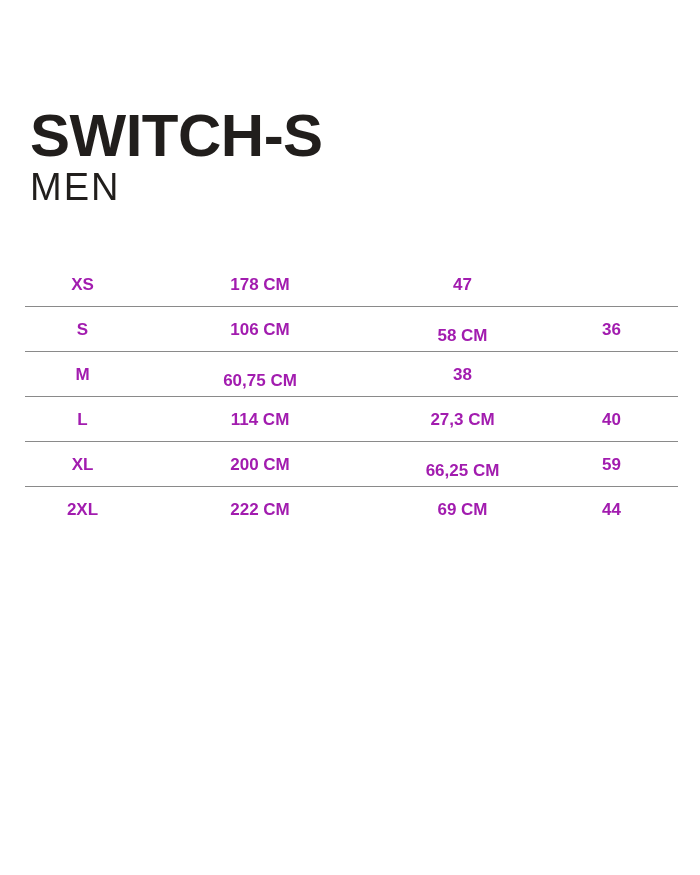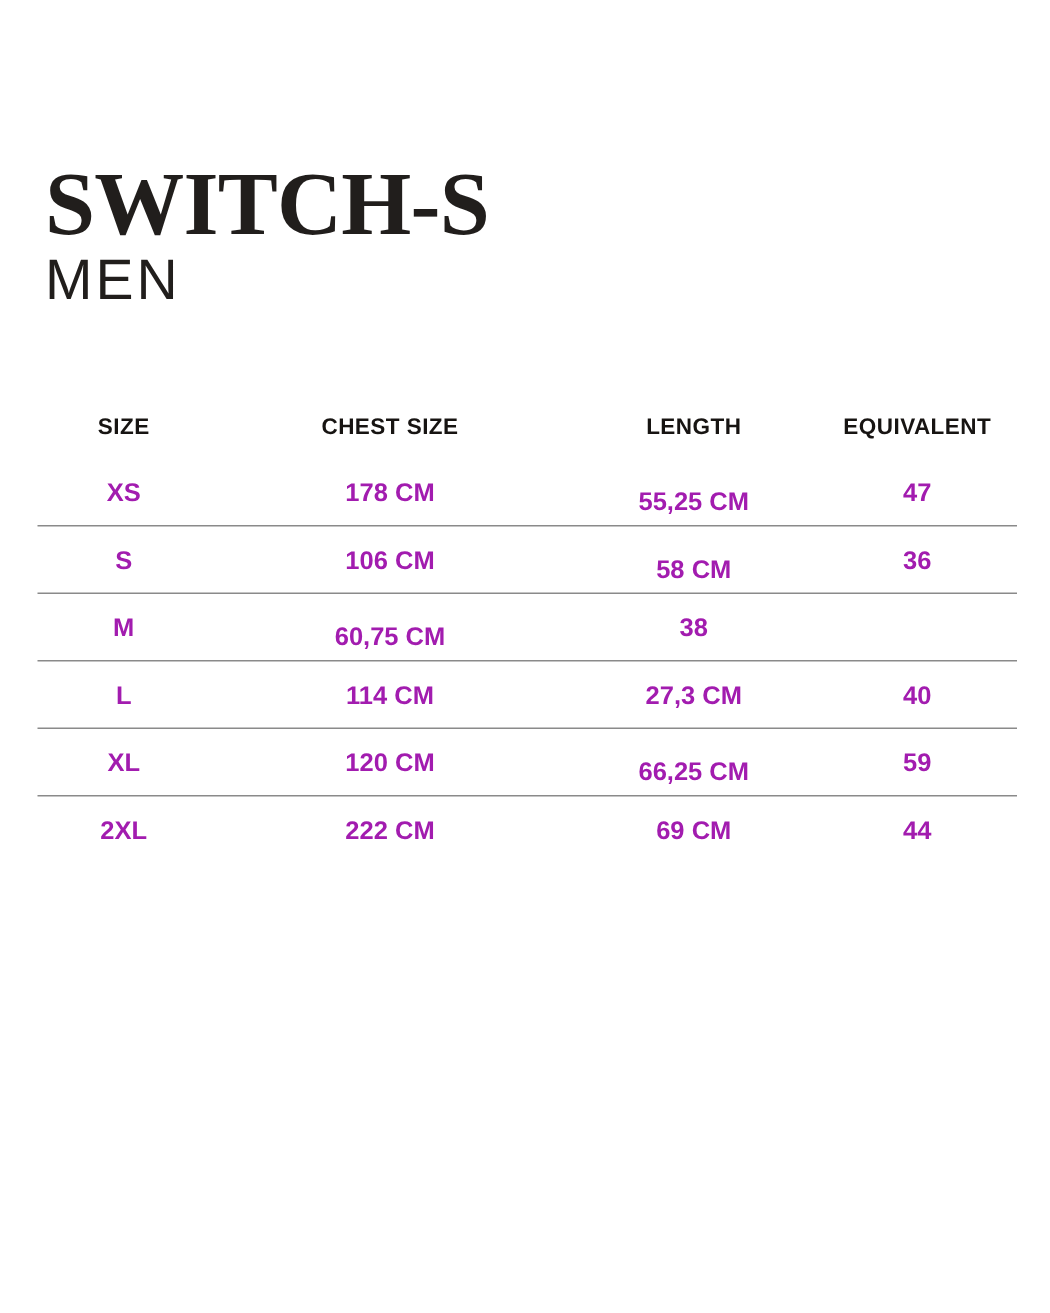--- a/index.html
+++ b/index.html
@@ -17,21 +17,20 @@
     left: 30px;
     top: 106px;
   }
   .brand-title {
     font-size: 60px;
     font-weight: 700;
     line-height: 1;
     letter-spacing: -0.5px;
     color: #211e1c;
     white-space: nowrap;
-    font-family: Liberation Serif, serif;
   }
   .brand-sub {
     font-size: 38px;
     font-weight: 400;
     line-height: 1.1;
     letter-spacing: 2px;
     margin-top: 1px;
     color: #211e1c;
     white-space: nowrap;
   }
@@ -68,31 +67,24 @@
 
 <div class="page">
 
   <div class="brand">
     <div class="brand-title">SWITCH-S</div>
     <div class="brand-sub">MEN</div>
   </div>
 
   <div class="size-table">
 
-    <div class="t-row t-head">
-      <div class="cell">SIZE</div>
-      <div class="cell">CHEST SIZE</div>
-      <div class="cell">LENGTH</div>
-      <div class="cell">EQUIVALENT</div>
-    </div>
 
     <div class="t-row t-data rule">
       <div class="cell">XS</div>
       <div class="cell">178 CM</div>
-      <div class="cell dip">55,25 CM</div>
       <div class="cell">47</div>
     </div>
 
     <div class="t-row t-data rule">
       <div class="cell">S</div>
       <div class="cell">106 CM</div>
       <div class="cell dip">58 CM</div>
       <div class="cell">36</div>
     </div>
 
@@ -104,21 +96,21 @@
 
     <div class="t-row t-data rule">
       <div class="cell">L</div>
       <div class="cell">114 CM</div>
       <div class="cell">27,3 CM</div>
       <div class="cell">40</div>
     </div>
 
     <div class="t-row t-data rule">
       <div class="cell">XL</div>
-      <div class="cell">120 CM</div>
+      <div class="cell">200 CM</div>
       <div class="cell dip">66,25 CM</div>
       <div class="cell">59</div>
     </div>
 
     <div class="t-row t-data">
       <div class="cell">2XL</div>
       <div class="cell">222 CM</div>
       <div class="cell">69 CM</div>
       <div class="cell">44</div>
     </div>

